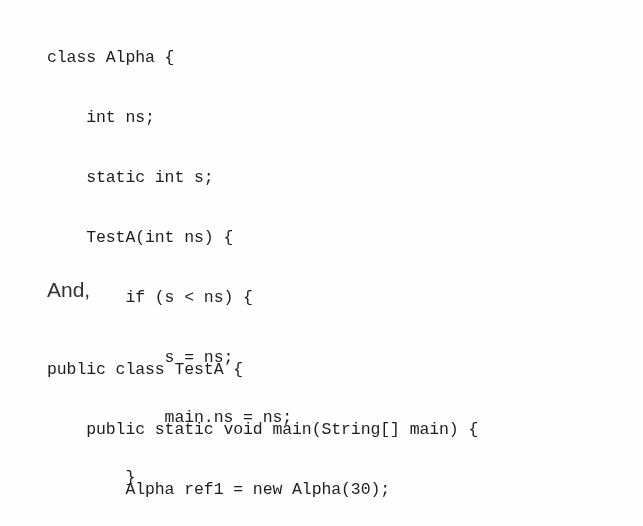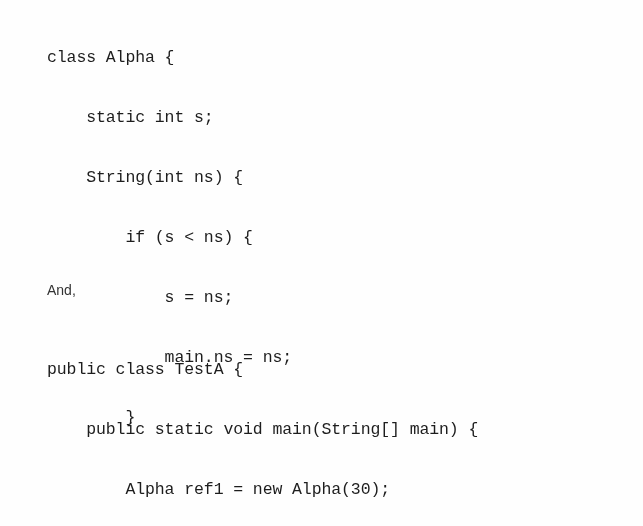--- a/index.html
+++ b/index.html
@@ -33,42 +33,43 @@
   #alpha-class-block {
     top: 8px;
   }
   #testa-class-block {
     top: 320px;
   }
   .prose-line {
     position: absolute;
     left: 35px;
     font-family: "Liberation Sans", "DejaVu Sans", sans-serif;
-    font-size: 14px;
+    font-size: 21px;
     line-height: 20px;
     color: #333333;
     white-space: pre;
   }
   #separator-text {
     top: 280px;
   }
   .code-line {
     display: block;
     height: 20px;
   }
 </style>
 </head>
 <body>
 
 <div id="page">
 
   <div class="code-block" id="alpha-class-block">
     <span class="code-line">class Alpha {</span>
+    <span class="code-line">    int ns;</span>
     <span class="code-line">    static int s;</span>
-    <span class="code-line">    String(int ns) {</span>
+    <span class="code-line">    TestA(int ns) {</span>
     <span class="code-line">        if (s &lt; ns) {</span>
     <span class="code-line">            s = ns;</span>
     <span class="code-line">            main.ns = ns;</span>
     <span class="code-line">        }</span>
     
     
     
     
     
   </div>

